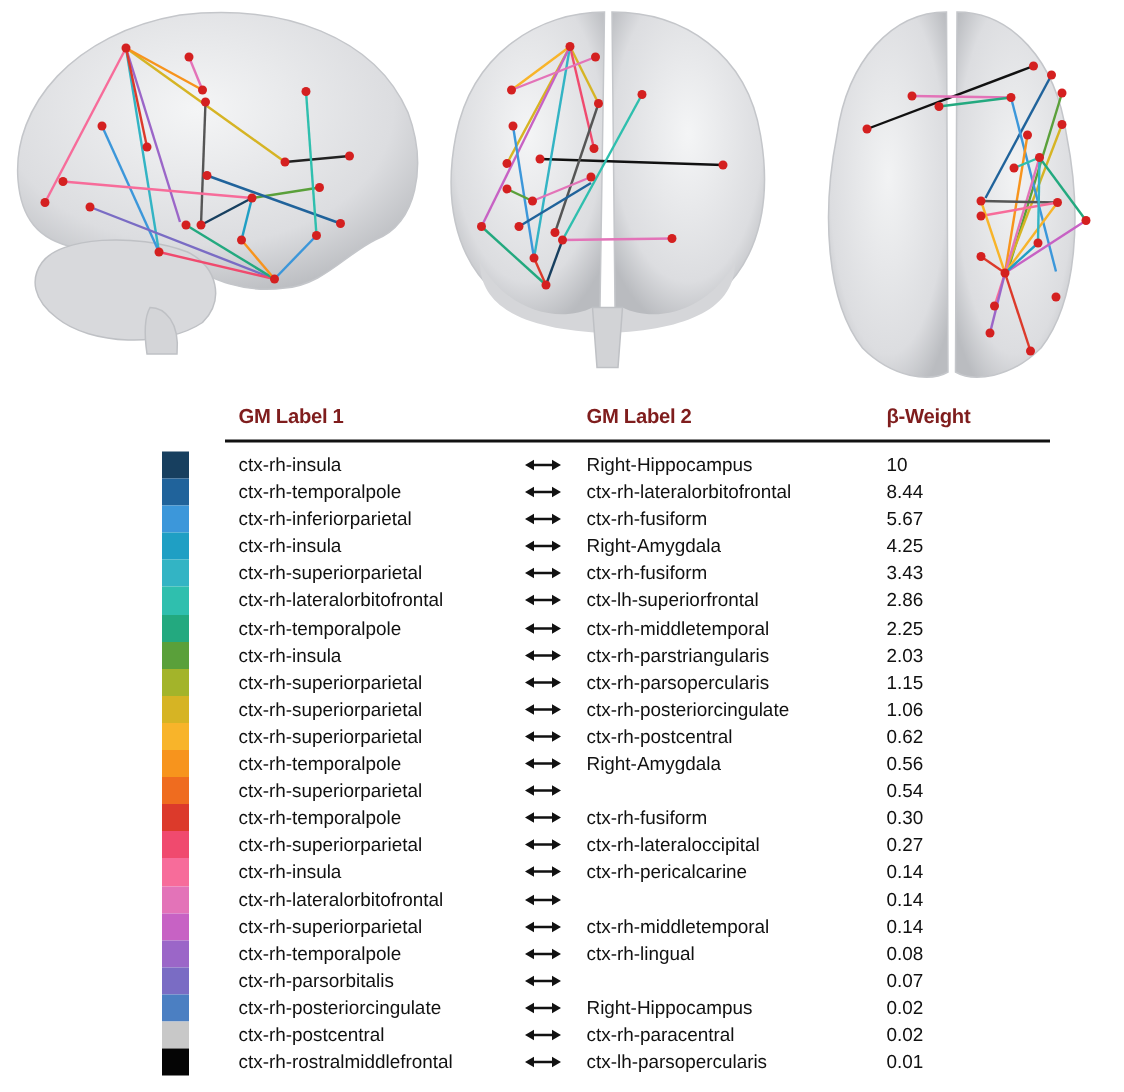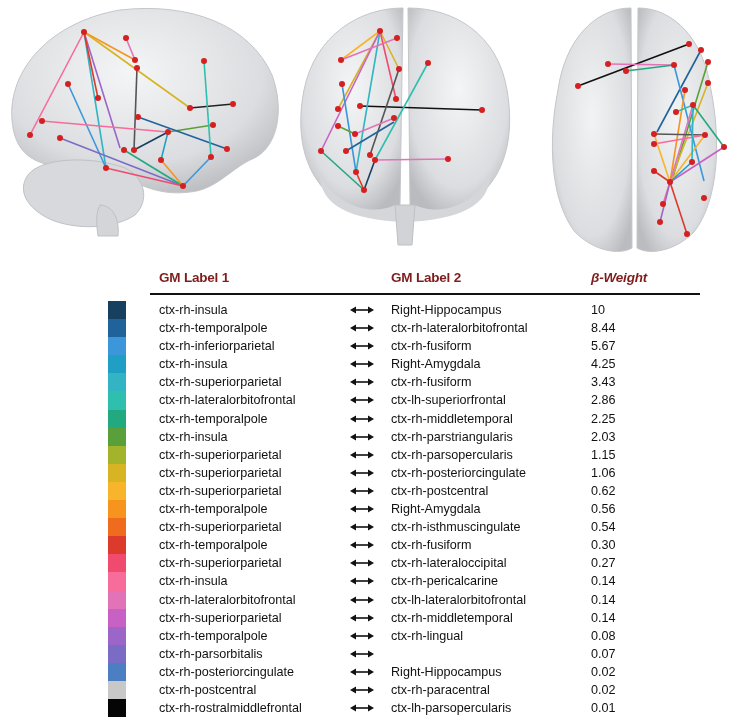--- a/index.html
+++ b/index.html
@@ -1,21 +1,21 @@
 <!DOCTYPE html>
 <html><head>
 <meta charset="utf-8">
 <style>
   html, body { margin:0; padding:0; background:#ffffff; }
   body { width:749px; height:728px; position:relative; overflow:hidden; font-family:"Liberation Sans", sans-serif; color:#111; }
   .brains { position:absolute; left:0; top:0; width:749px; height:262px; }
   .brain-svg { position:absolute; }
   .table-wrap { position:absolute; left:105px; top:270px; width:600px; }
   .hdr { position:absolute; top:0; height:22px; font-size:13.5px; font-weight:bold; color:#7f1d1d; letter-spacing:-0.2px; }
-  .hdr.c1 { left:54px; } .hdr.c2 { left:286px; } .hdr.c3 { left:486px;font-style:italic; }
+  .hdr.c1 { left:54px; } .hdr.c2 { left:286px; } .hdr.c3 { left:486px; }
   .rule { position:absolute; left:45px; top:23px; width:550px; height:2px; background:#111; }
   .rows { position:absolute; left:0; top:31px; width:600px; }
   .row { position:relative; height:18.1px; font-size:12.6px; line-height:18px; }
   .swatch { position:absolute; left:3px; top:0; width:18px; height:18.1px; }
   .l1 { position:absolute; left:54px; white-space:nowrap; }
   .arrow { position:absolute; left:244px; width:26px; top:0; height:18px; }
   .l2 { position:absolute; left:286px; white-space:nowrap; }
   .w { position:absolute; left:486px; white-space:nowrap; }
 </style>
 </head>
@@ -339,21 +339,20 @@
         <span class="w">0.56</span>
       </div>
       <div class="row">
         <span class="swatch" style="background: rgb(239, 108, 31);"></span>
         <span class="l1">ctx-rh-superiorparietal</span>
         <svg class="arrow" viewBox="0 0 26 18">
           <line x1="5" y1="9" x2="21" y2="9" stroke="#111" stroke-width="1.6"></line>
           <polygon points="1,9 7,5.5 7,12.5" fill="#111"></polygon>
           <polygon points="25,9 19,5.5 19,12.5" fill="#111"></polygon>
         </svg>
-        <span class="l2">ctx-rh-isthmuscingulate</span>
         <span class="w">0.54</span>
       </div>
       <div class="row">
         <span class="swatch" style="background: rgb(220, 58, 43);"></span>
         <span class="l1">ctx-rh-temporalpole</span>
         <svg class="arrow" viewBox="0 0 26 18">
           <line x1="5" y1="9" x2="21" y2="9" stroke="#111" stroke-width="1.6"></line>
           <polygon points="1,9 7,5.5 7,12.5" fill="#111"></polygon>
           <polygon points="25,9 19,5.5 19,12.5" fill="#111"></polygon>
         </svg>
@@ -383,21 +382,20 @@
         <span class="w">0.14</span>
       </div>
       <div class="row">
         <span class="swatch" style="background: rgb(227, 115, 184);"></span>
         <span class="l1">ctx-rh-lateralorbitofrontal</span>
         <svg class="arrow" viewBox="0 0 26 18">
           <line x1="5" y1="9" x2="21" y2="9" stroke="#111" stroke-width="1.6"></line>
           <polygon points="1,9 7,5.5 7,12.5" fill="#111"></polygon>
           <polygon points="25,9 19,5.5 19,12.5" fill="#111"></polygon>
         </svg>
-        <span class="l2">ctx-lh-lateralorbitofrontal</span>
         <span class="w">0.14</span>
       </div>
       <div class="row">
         <span class="swatch" style="background: rgb(199, 98, 196);"></span>
         <span class="l1">ctx-rh-superiorparietal</span>
         <svg class="arrow" viewBox="0 0 26 18">
           <line x1="5" y1="9" x2="21" y2="9" stroke="#111" stroke-width="1.6"></line>
           <polygon points="1,9 7,5.5 7,12.5" fill="#111"></polygon>
           <polygon points="25,9 19,5.5 19,12.5" fill="#111"></polygon>
         </svg>

